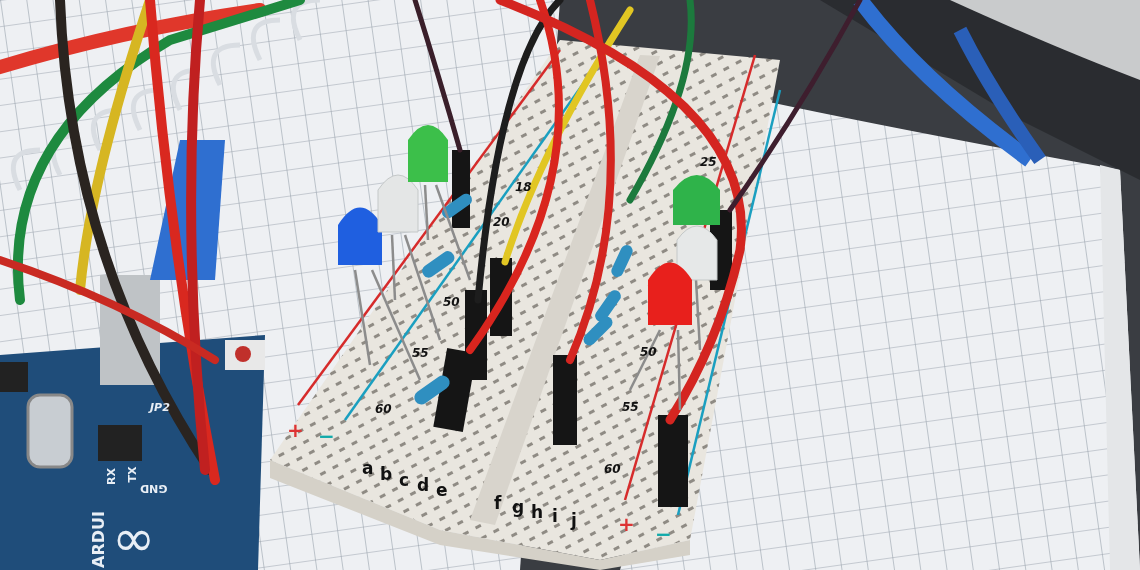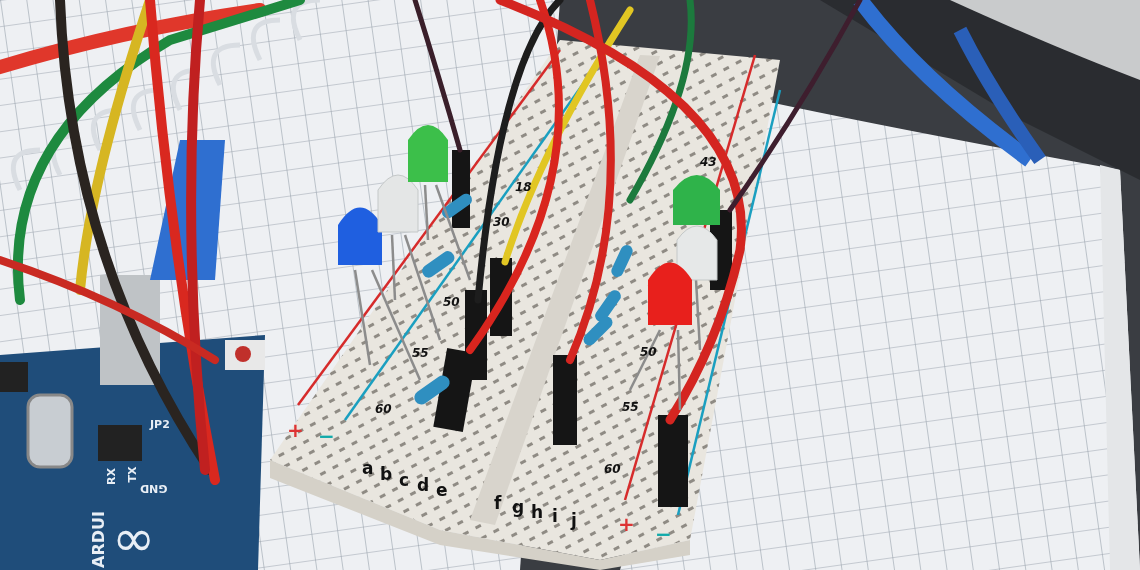--- a/index.html
+++ b/index.html
@@ -127,47 +127,47 @@
       <path d="M408 182 L408 140 Q428 110 448 140 L448 182 Z" fill="#3cbf4a"></path>
       <path d="M673 225 L673 190 Q697 160 720 190 L720 225 Z" fill="#2fb34a"></path>
       <path d="M677 280 L677 240 Q697 212 717 240 L717 280 Z" fill="#e6e8e8" stroke="#c4c8c8"></path>
       <path d="M648 325 L648 280 Q670 245 692 280 L692 325 Z" fill="#e8201c"></path>
     </g>
 
     <path d="M475 420 Q450 500 500 570" stroke="#1b1b1b" stroke-width="0" fill="none"></path>
   </svg>
 
   <span class="lbl rowno" style="left:515px;top:180px;">18</span>
-  <span class="lbl rowno" style="left:493px;top:215px;">30</span>
+  <span class="lbl rowno" style="left:493px;top:215px;">20</span>
   <span class="lbl rowno" style="left:443px;top:295px;">50</span>
   <span class="lbl rowno" style="left:412px;top:346px;">55</span>
   <span class="lbl rowno" style="left:375px;top:402px;">60</span>
 
   <span class="lbl col" style="left:362px;top:458px;">a</span>
   <span class="lbl col" style="left:380px;top:464px;">b</span>
   <span class="lbl col" style="left:399px;top:470px;">c</span>
   <span class="lbl col" style="left:417px;top:475px;">d</span>
   <span class="lbl col" style="left:436px;top:480px;">e</span>
 
   <span class="lbl plus" style="left:287px;top:418px;">+</span>
   <span class="lbl minus" style="left:318px;top:424px;">−</span>
 
-  <span class="lbl rowno" style="left:700px;top:155px;">43</span>
+  <span class="lbl rowno" style="left:700px;top:155px;">25</span>
   <span class="lbl rowno" style="left:640px;top:345px;">50</span>
   <span class="lbl rowno" style="left:622px;top:400px;">55</span>
   <span class="lbl rowno" style="left:604px;top:462px;">60</span>
 
   <span class="lbl col" style="left:494px;top:493px;">f</span>
   <span class="lbl col" style="left:512px;top:497px;">g</span>
   <span class="lbl col" style="left:531px;top:502px;">h</span>
   <span class="lbl col" style="left:552px;top:506px;">i</span>
   <span class="lbl col" style="left:571px;top:510px;">j</span>
 
   <span class="lbl plus" style="left:618px;top:512px;">+</span>
   <span class="lbl minus" style="left:655px;top:522px;">−</span>
 
   <span class="lbl pcb" style="left:103px;top:470px;transform:rotate(-90deg);">RX</span>
   <span class="lbl pcb" style="left:125px;top:468px;transform:rotate(-90deg);">TX</span>
-  <span class="lbl pcb" style="left:150px;top:418px;">JP2</span>
+  <span class="lbl pcb" style="left:150px;top:401px;font-style:italic;">JP2</span>
   <span class="lbl pcb" style="left:140px;top:482px;transform:rotate(180deg);">GND</span>
   <span class="lbl pcb" style="left:70px;top:530px;font-size:16px;transform:rotate(-90deg);">ARDUI</span>
   <span class="lbl pcb" style="left:112px;top:508px;font-size:52px;font-weight:normal;">∞</span>
 </div>
 
 </body></html>

